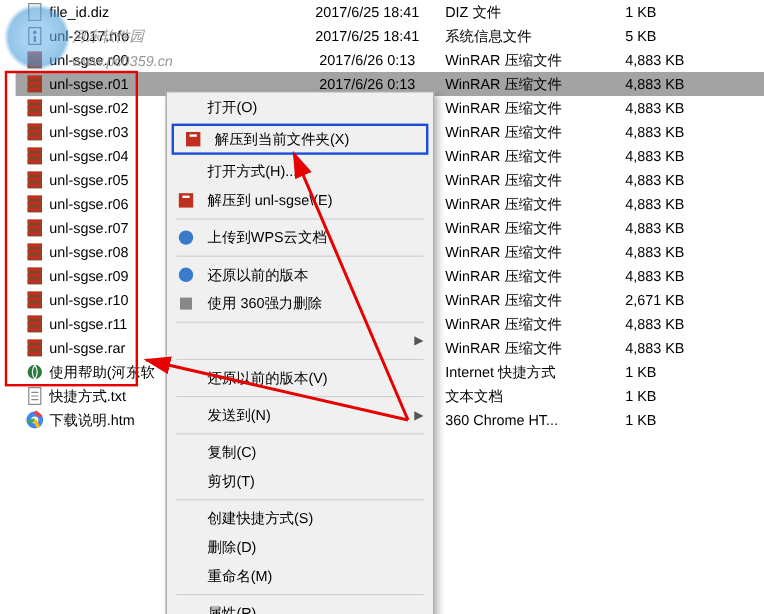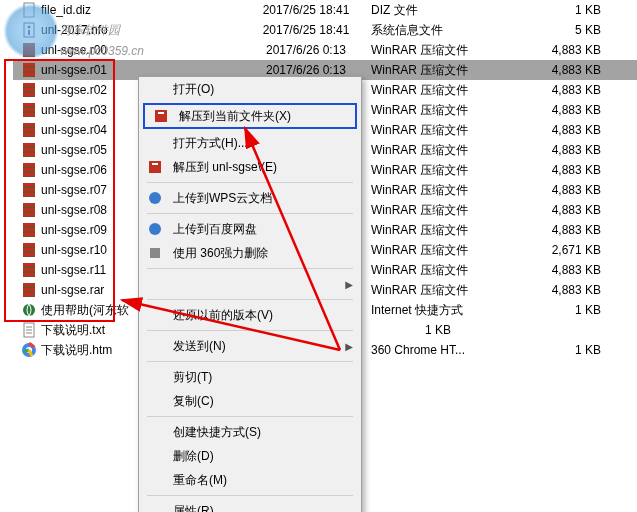--- a/index.html
+++ b/index.html
@@ -4,21 +4,21 @@
 <style>
 *{margin:0;padding:0;box-sizing:border-box;font-family:"Microsoft YaHei",Arial,sans-serif;font-size:12px}
 body{background:#fff;width:637px;height:512px;overflow:hidden;position:relative}
 .file-list{position:absolute;left:13px;top:0;width:637px}
 .row{display:flex;align-items:center;height:20px;white-space:nowrap}
 .row.selected{background:#a3a3a3}
 .icon{width:16px;height:16px;margin:0 4px 0 8px;flex-shrink:0}
 .col-name{width:150px;overflow:hidden}
 .col-date{width:180px;text-align:center;padding-left:50px;color:#000}
 .col-type{width:150px;color:#000}
-.col-size{width:80px;text-align:right;color:#000}
+.col-size{width:80px;text-align:left;color:#000}
 .name-box-wrap{position:absolute;left:4px;top:59px;width:111px;height:263px;border:2px solid #e60000;pointer-events:none;z-index:5}
 .watermark{position:absolute;left:60px;top:18px;color:#999;font-size:18px;font-style:italic;pointer-events:none;z-index:3}
 .logo-wm{position:absolute;left:3px;top:3px;width:56px;height:56px;border-radius:50%;background:radial-gradient(circle,#6bb3e8 30%,#4a9cd8 60%,transparent 70%);opacity:.6;pointer-events:none;z-index:2}
 .ctx-menu{position:absolute;left:138px;top:76px;width:224px;background:#f0f0f0;border:1px solid #a0a0a0;box-shadow:3px 3px 6px rgba(0,0,0,.3);z-index:10}
 .mi{display:flex;align-items:center;height:24px;padding:0 8px 0 34px;position:relative;cursor:default}
 .mi .micon{position:absolute;left:8px;width:16px;height:16px}
 .mi .arrow{margin-left:auto;font-size:10px;color:#555}
 .sep{height:1px;background:#d0d0d0;margin:3px 8px}
 .mi-box{border:2px solid #1d4ed8;margin:2px 4px}
 .red-arrow{position:absolute;z-index:15;pointer-events:none}
@@ -219,22 +219,23 @@
       <span class="col-type">Internet 快捷方式</span>
       <span class="col-size">1 KB</span>
     </div>
     <div class="row">
       <svg class="icon" viewBox="0 0 16 16">
         <rect x="3" y="1" width="10" height="14" fill="#fff" stroke="#888"></rect>
         <line x1="5" y1="5" x2="11" y2="5" stroke="#888"></line>
         <line x1="5" y1="8" x2="11" y2="8" stroke="#888"></line>
         <line x1="5" y1="11" x2="11" y2="11" stroke="#888"></line>
       </svg>
-      <span class="col-name">下载说明.txt</span>
-      <span class="col-date"></span>
+      <span class="col-name">快捷方式.txt</span>
+      <span class="col-date"></span>
+      <span class="col-type">文本文档</span>
       <span class="col-size">1 KB</span>
     </div>
     <div class="row">
       <svg class="icon" viewBox="0 0 16 16">
         <circle cx="8" cy="8" r="7" fill="#4285f4"></circle>
         <circle cx="8" cy="8" r="3" fill="#fff"></circle>
         <path d="M8 1 L13 5" stroke="#ea4335" stroke-width="3"></path>
         <path d="M2 10 L8 8" stroke="#34a853" stroke-width="3"></path>
         <path d="M11 14 L8 8" stroke="#fbbc05" stroke-width="3"></path>
       </svg>
@@ -275,21 +276,21 @@
     <svg class="micon" viewBox="0 0 16 16">
         <circle cx="8" cy="8" r="6" fill="#3a7acc"></circle>
       </svg>
     <span>上传到WPS云文档</span>
   </div>
   <div class="sep"></div>
   <div class="mi">
     <svg class="micon" viewBox="0 0 16 16">
         <circle cx="8" cy="8" r="6" fill="#3a7acc"></circle>
       </svg>
-    <span>上传到百度网盘</span>
+    <span>还原以前的版本</span>
   </div>
   <div class="mi">
     <svg class="micon" viewBox="0 0 16 16">
         <rect x="3" y="3" width="10" height="10" fill="#888"></rect>
       </svg>
     <span>使用 360强力删除</span>
   </div>
   <div class="sep"></div>
   <div class="mi">
       <span class="arrow">▶</span>
@@ -298,24 +299,24 @@
   <div class="mi">
       <span>还原以前的版本(V)</span>
     </div>
   <div class="sep"></div>
   <div class="mi">
       <span>发送到(N)</span>
       <span class="arrow">▶</span>
     </div>
   <div class="sep"></div>
   <div class="mi">
+      <span>复制(C)</span>
+    </div>
+  <div class="mi">
       <span>剪切(T)</span>
-    </div>
-  <div class="mi">
-      <span>复制(C)</span>
     </div>
   <div class="sep"></div>
   <div class="mi">
       <span>创建快捷方式(S)</span>
     </div>
   <div class="mi">
       <span>删除(D)</span>
     </div>
   <div class="mi">
       <span>重命名(M)</span>

